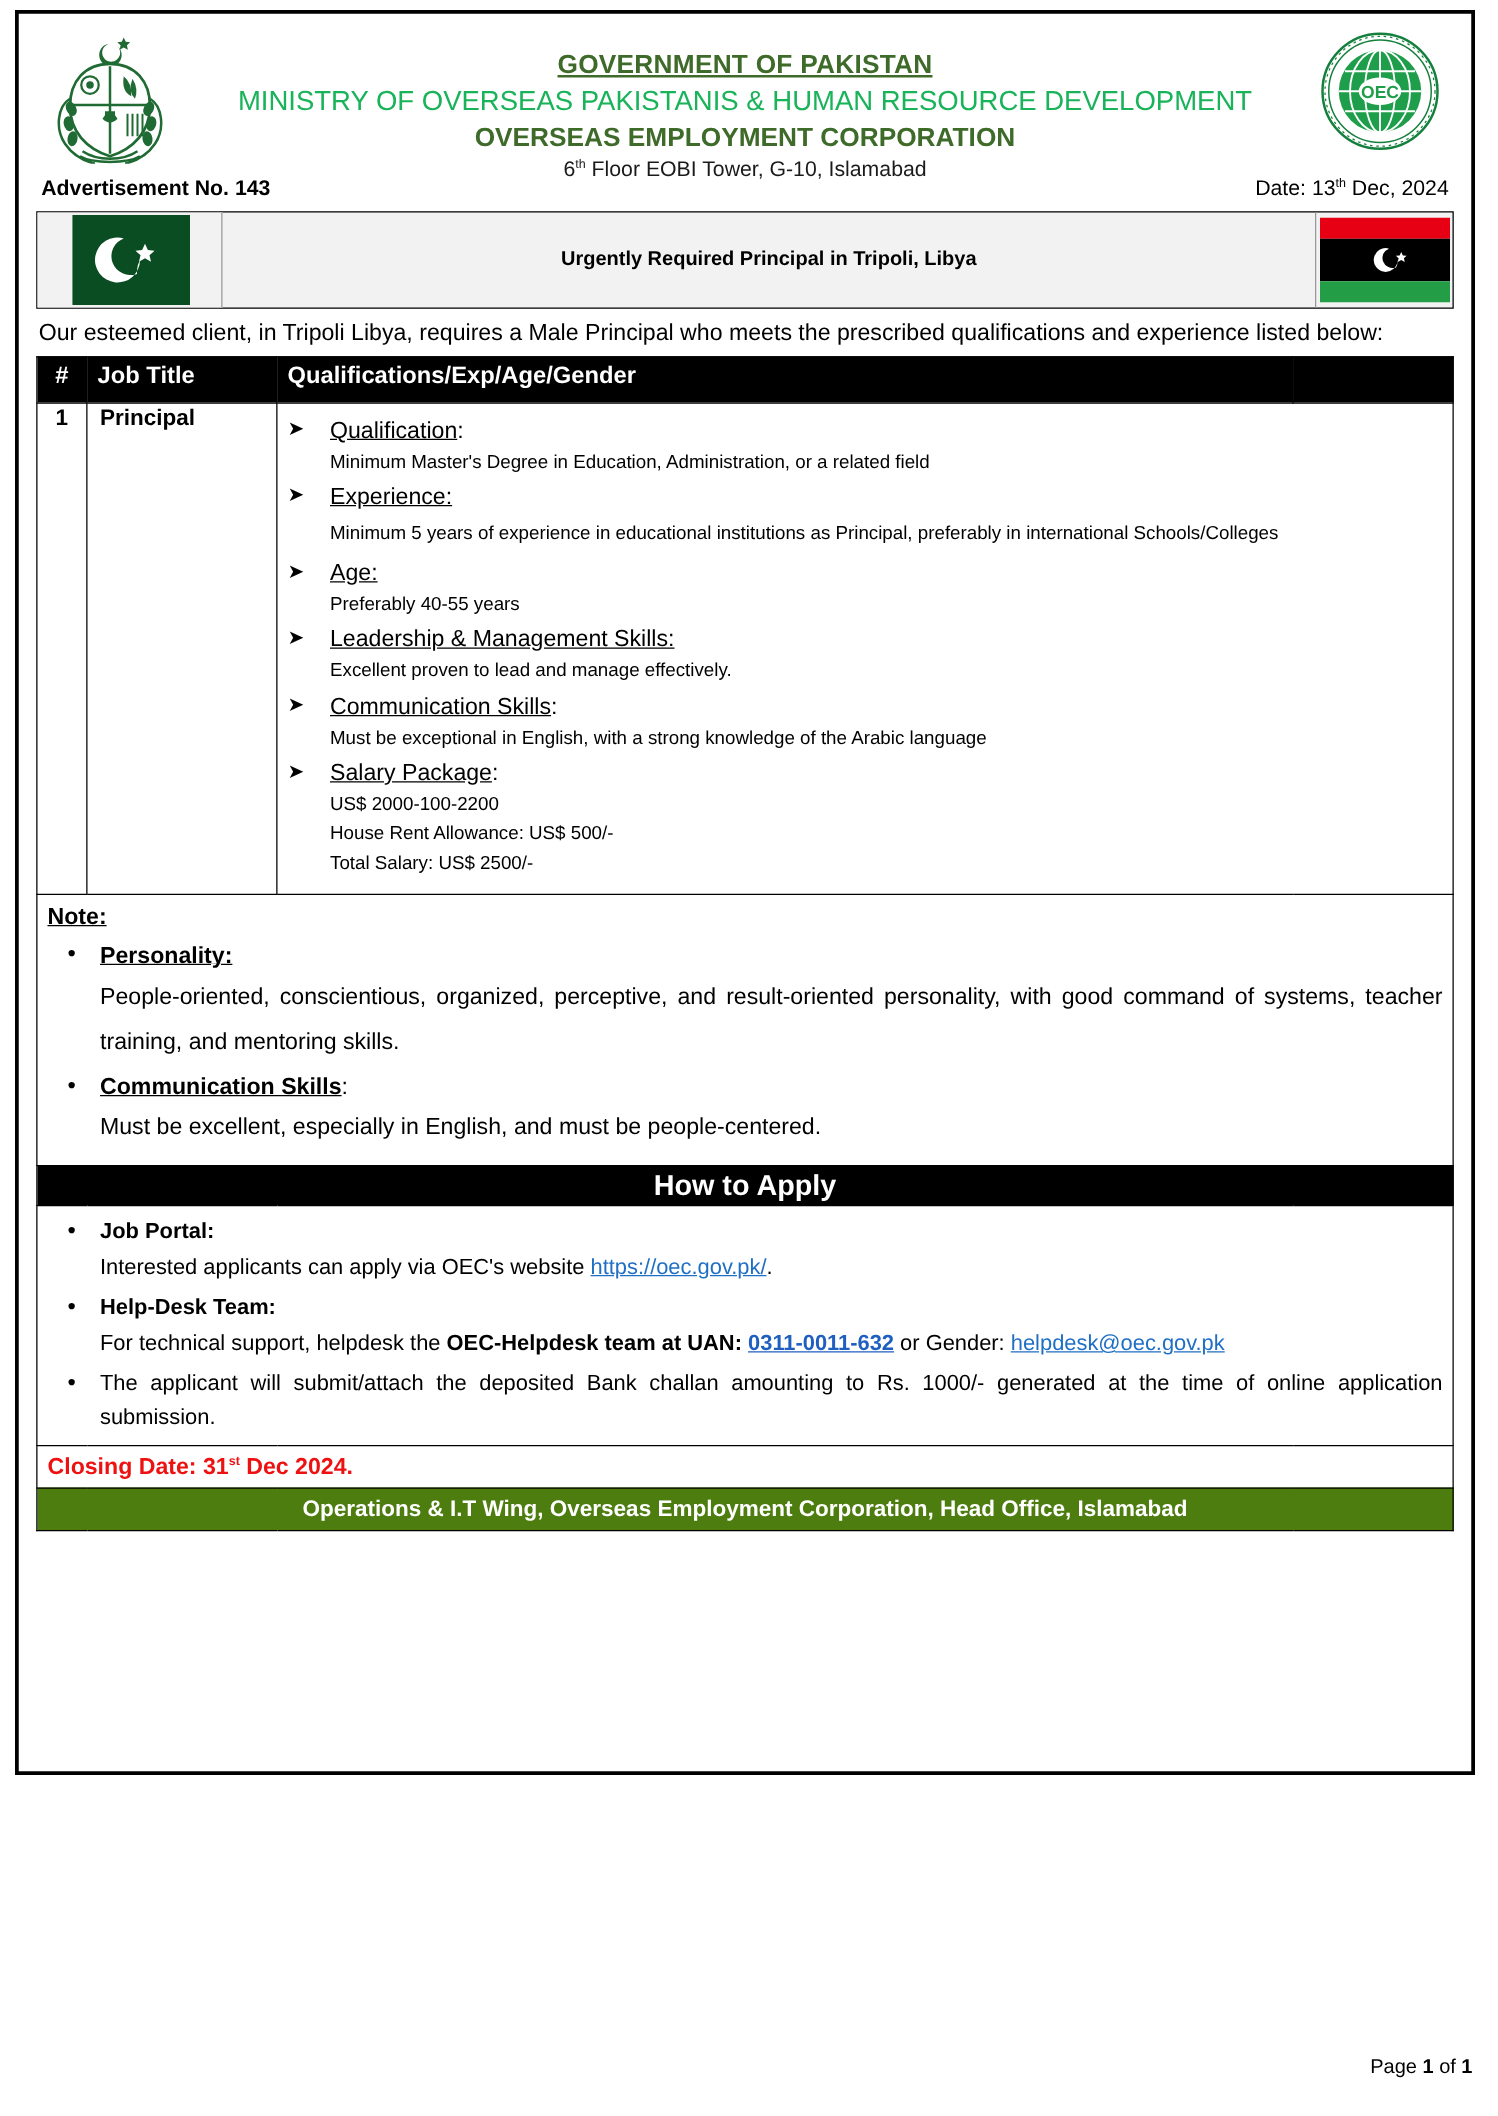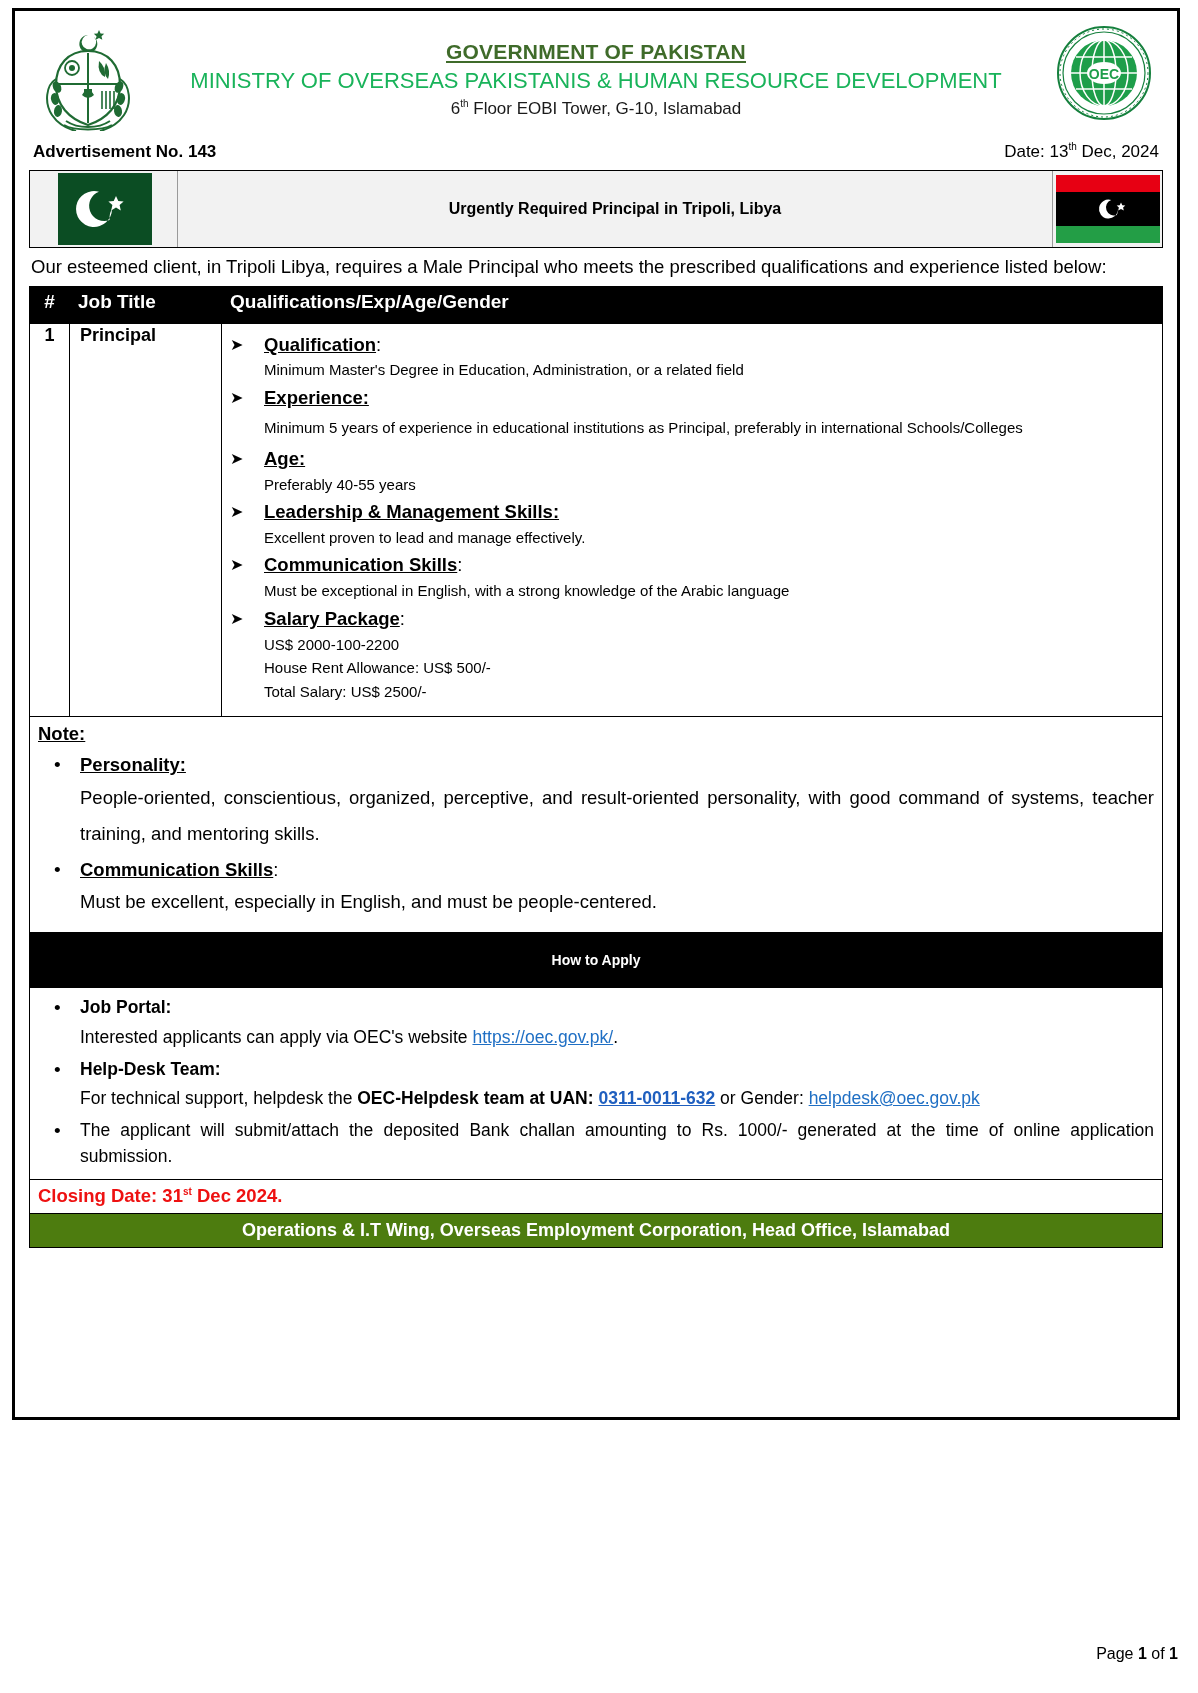--- a/index.html
+++ b/index.html
@@ -206,21 +206,21 @@
     font-size: 18.5px;
     line-height: 1.45;
   }
   .q-arrow {
     flex: 0 0 34px;
     font-size: 16px;
     padding-top: 1px;
     color: #000;
   }
   .q-label {
-    font-weight: bold;
+    font-weight: normal;
     text-decoration: underline;
   }
   .q-body {
     font-size: 15px;
     line-height: 1.5;
     padding-left: 34px;
     text-align: justify;
     margin-top: 1px;
   }
   .q-body.tall { line-height: 2.0; }
@@ -260,24 +260,24 @@
     font-size: 18.5px;
     line-height: 1.95;
     padding-left: 42px;
     text-align: justify;
   }
 
   
   .apply-head {
     background: #000000;
     color: #ffffff;
-    font-size: 14px;
+    font-size: 23px;
     font-weight: bold;
     text-align: center;
-    padding: 19px 0;
+    padding: 2px 0;
   }
   .apply-cell { padding: 6px 8px 6px 8px; }
   .a-head {
     display: flex;
     align-items: flex-start;
     font-size: 17.5px;
     line-height: 1.5;
   }
   .a-bullet {
     flex: 0 0 42px;
@@ -361,20 +361,21 @@
           <ellipse cx="83" cy="66" rx="4" ry="6" transform="rotate(25 83 66)"></ellipse>
           <ellipse cx="85" cy="78" rx="4" ry="6" transform="rotate(12 85 78)"></ellipse>
           <ellipse cx="82" cy="90" rx="4" ry="6" transform="rotate(-8 82 90)"></ellipse>
         </g>
       </svg>
     </div>
 
     <div class="head-center">
       <div class="gov-title">GOVERNMENT OF PAKISTAN</div>
       <div class="ministry">MINISTRY OF OVERSEAS PAKISTANIS &amp; HUMAN RESOURCE DEVELOPMENT</div>
+      <div class="corp">OVERSEAS EMPLOYMENT CORPORATION</div>
       <div class="addr"><span>6</span><sup>th</sup><span> Floor EOBI Tower, G-10, Islamabad</span></div>
     </div>
 
     <div class="oec-logo">
       <svg width="96" height="96" viewBox="0 0 96 96">
         <circle cx="48" cy="48" r="46" fill="none" stroke="#15803d" stroke-width="2"></circle>
         <circle cx="48" cy="48" r="41" fill="none" stroke="#15803d" stroke-width="1.2"></circle>
         <circle cx="48" cy="48" r="33" fill="#1e9e4a"></circle>
         <g fill="none" stroke="#ffffff" stroke-width="1.5">
           <ellipse cx="48" cy="48" rx="12" ry="33"></ellipse>

